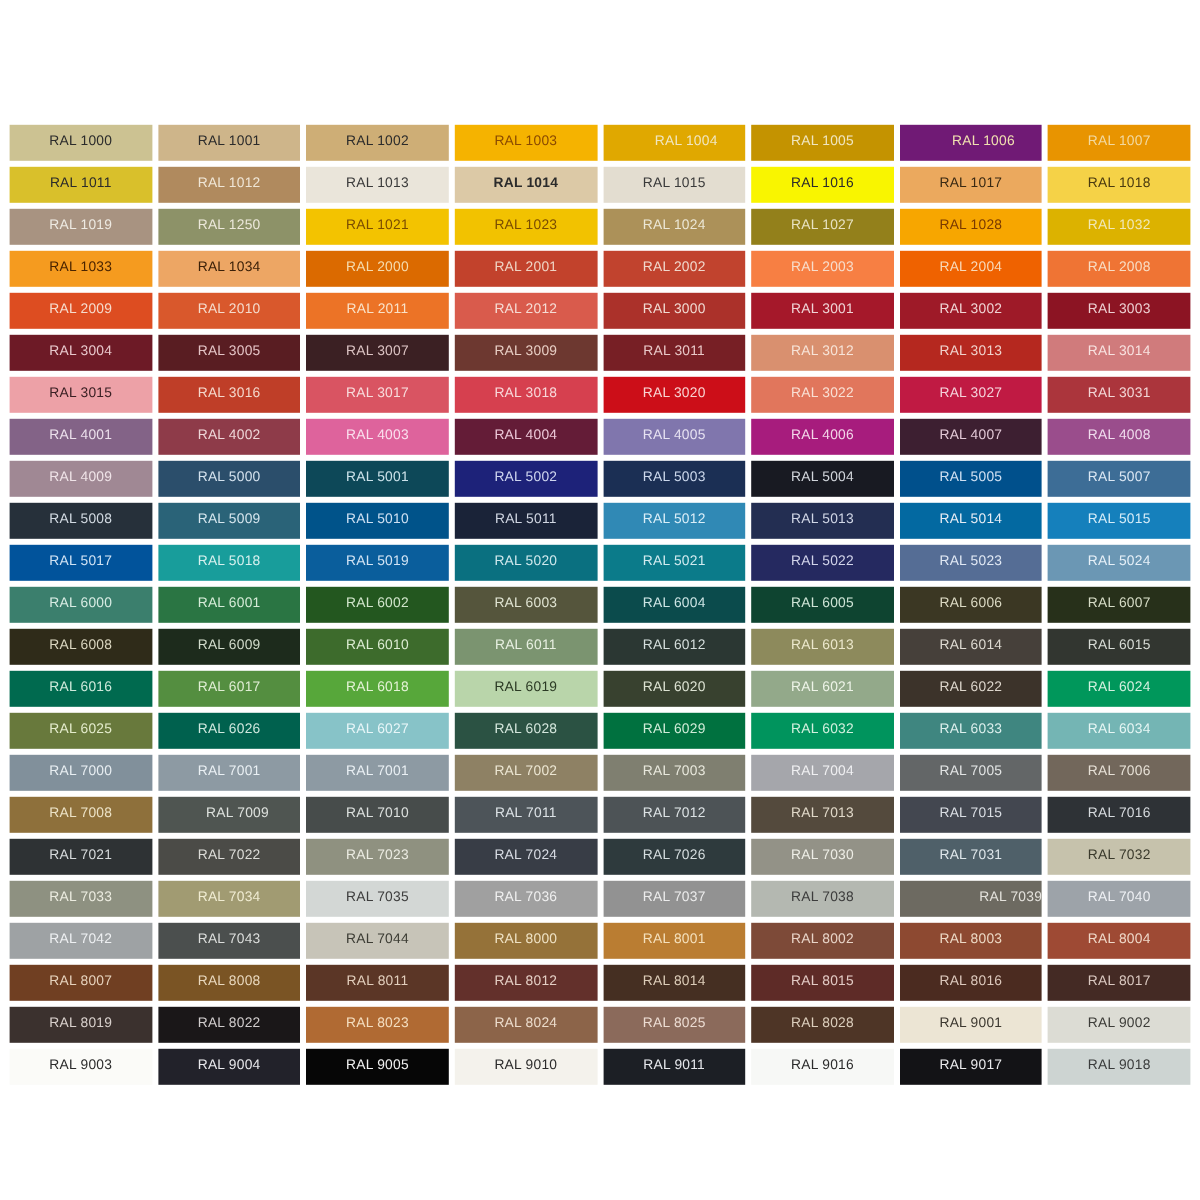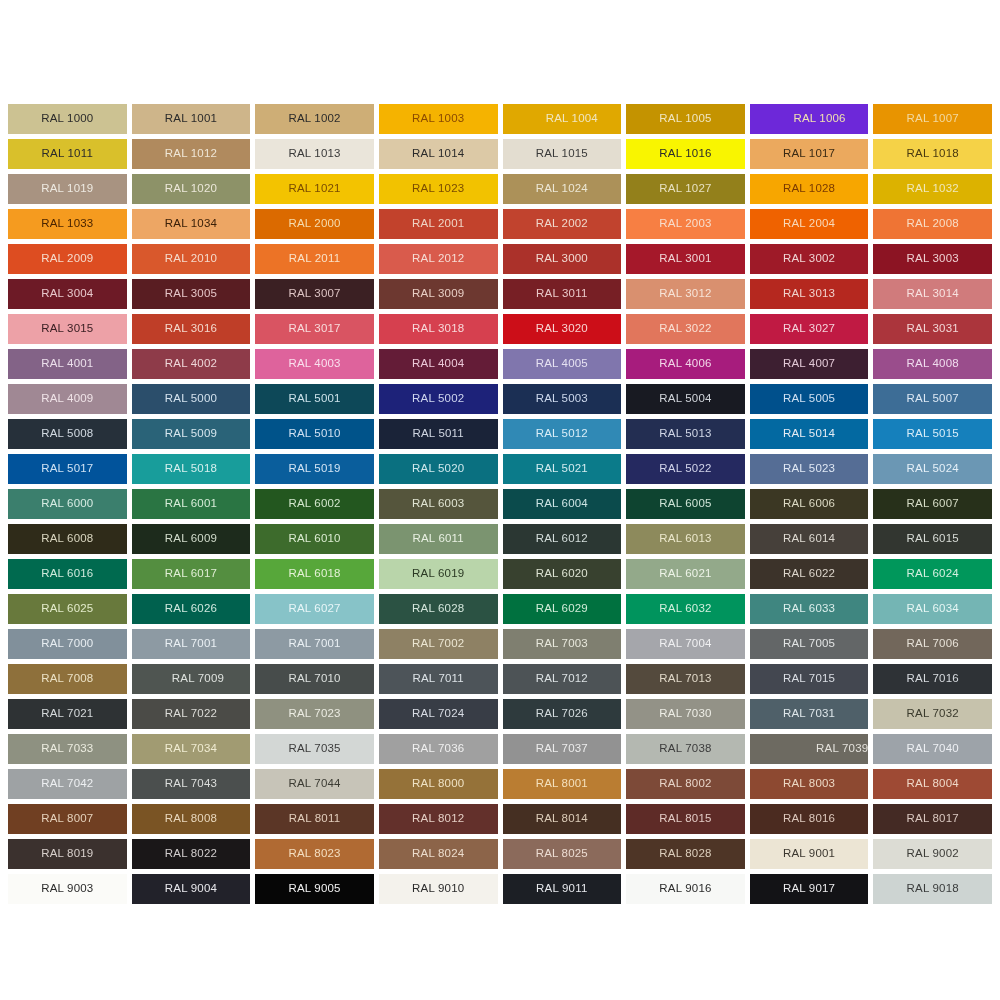--- a/index.html
+++ b/index.html
@@ -65,55 +65,55 @@
       </div>
       <div class="swatch" style="background-color: rgb(245, 179, 0);">
         <span class="swatch-label" style="color: rgb(138, 74, 0);">RAL 1003</span>
       </div>
       <div class="swatch" style="background-color: rgb(224, 168, 0);">
         <span class="swatch-label" style="color: rgb(240, 230, 192); padding-left: 20px;">RAL 1004</span>
       </div>
       <div class="swatch" style="background-color: rgb(196, 147, 0);">
         <span class="swatch-label" style="color: rgb(240, 230, 192);">RAL 1005</span>
       </div>
-      <div class="swatch" style="background-color: #6d28d9; padding-left: 21px;">
+      <div class="swatch" style="background-color: #701a75; padding-left: 21px;">
         <span class="swatch-label" style="color: rgb(240, 224, 176);">RAL 1006</span>
       </div>
       <div class="swatch" style="background-color: rgb(232, 148, 0);">
         <span class="swatch-label" style="color: rgb(242, 217, 160);">RAL 1007</span>
       </div>
       <div class="swatch" style="background-color: rgb(217, 192, 43);">
         <span class="swatch-label" style="color: rgb(43, 43, 43);">RAL 1011</span>
       </div>
       <div class="swatch" style="background-color: rgb(176, 138, 94);">
         <span class="swatch-label" style="color: rgb(239, 230, 214);">RAL 1012</span>
       </div>
       <div class="swatch" style="background-color: rgb(234, 229, 218);">
         <span class="swatch-label" style="color: rgb(58, 58, 58);">RAL 1013</span>
       </div>
-      <div class="swatch" style="background-color: rgb(220, 201, 166);">
+      <div class="swatch" style="background-color: rgb(220, 201, 166); font-weight: bold;">
         <span class="swatch-label" style="color: rgb(43, 43, 43);">RAL 1014</span>
       </div>
       <div class="swatch" style="background-color: rgb(227, 221, 208);">
         <span class="swatch-label" style="color: rgb(58, 58, 58);">RAL 1015</span>
       </div>
       <div class="swatch" style="background-color: rgb(249, 245, 0);">
         <span class="swatch-label" style="color: rgb(43, 43, 43);">RAL 1016</span>
       </div>
       <div class="swatch" style="background-color: rgb(235, 169, 94);">
         <span class="swatch-label" style="color: rgb(58, 42, 20);">RAL 1017</span>
       </div>
       <div class="swatch" style="background-color: rgb(245, 210, 71);">
         <span class="swatch-label" style="color: rgb(74, 58, 16);">RAL 1018</span>
       </div>
       <div class="swatch" style="background-color: rgb(168, 147, 129);">
         <span class="swatch-label" style="color: rgb(238, 234, 226);">RAL 1019</span>
       </div>
       <div class="swatch" style="background-color: rgb(141, 146, 104);">
-        <span class="swatch-label" style="color: rgb(236, 232, 218);">RAL 1020</span>
+        <span class="swatch-label" style="color: rgb(236, 232, 218);">RAL 1250</span>
       </div>
       <div class="swatch" style="background-color: rgb(243, 195, 0);">
         <span class="swatch-label" style="color: rgb(122, 76, 0);">RAL 1021</span>
       </div>
       <div class="swatch" style="background-color: rgb(242, 194, 0);">
         <span class="swatch-label" style="color: rgb(122, 76, 0);">RAL 1023</span>
       </div>
       <div class="swatch" style="background-color: rgb(172, 145, 89);">
         <span class="swatch-label" style="color: rgb(236, 231, 213);">RAL 1024</span>
       </div>

